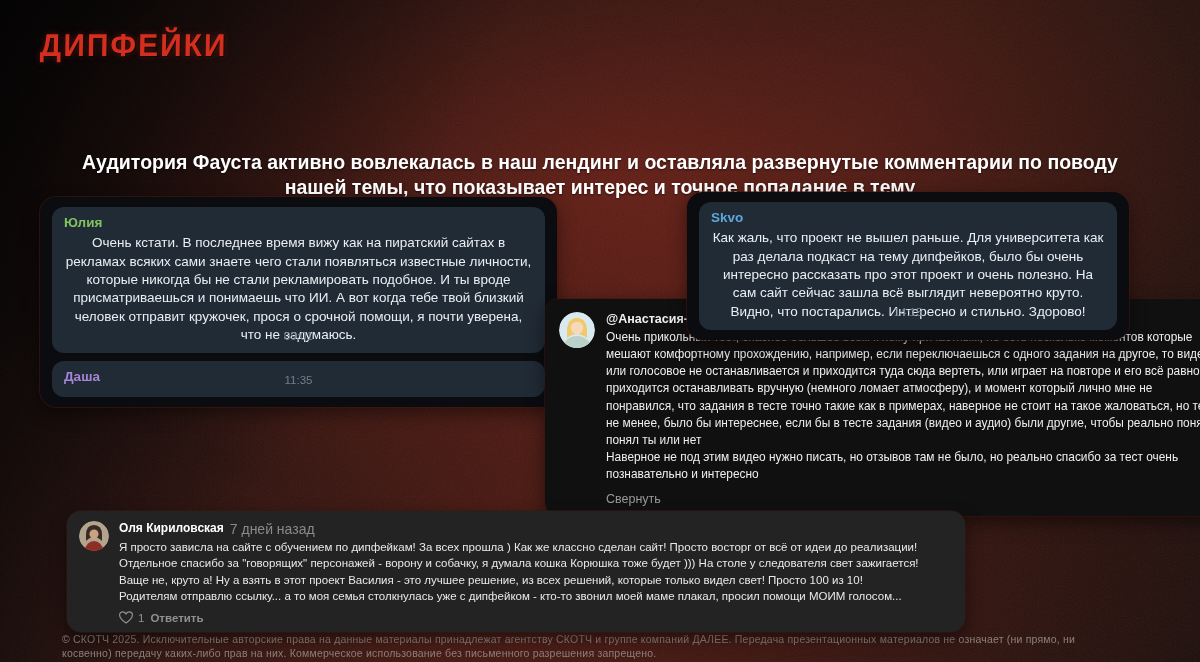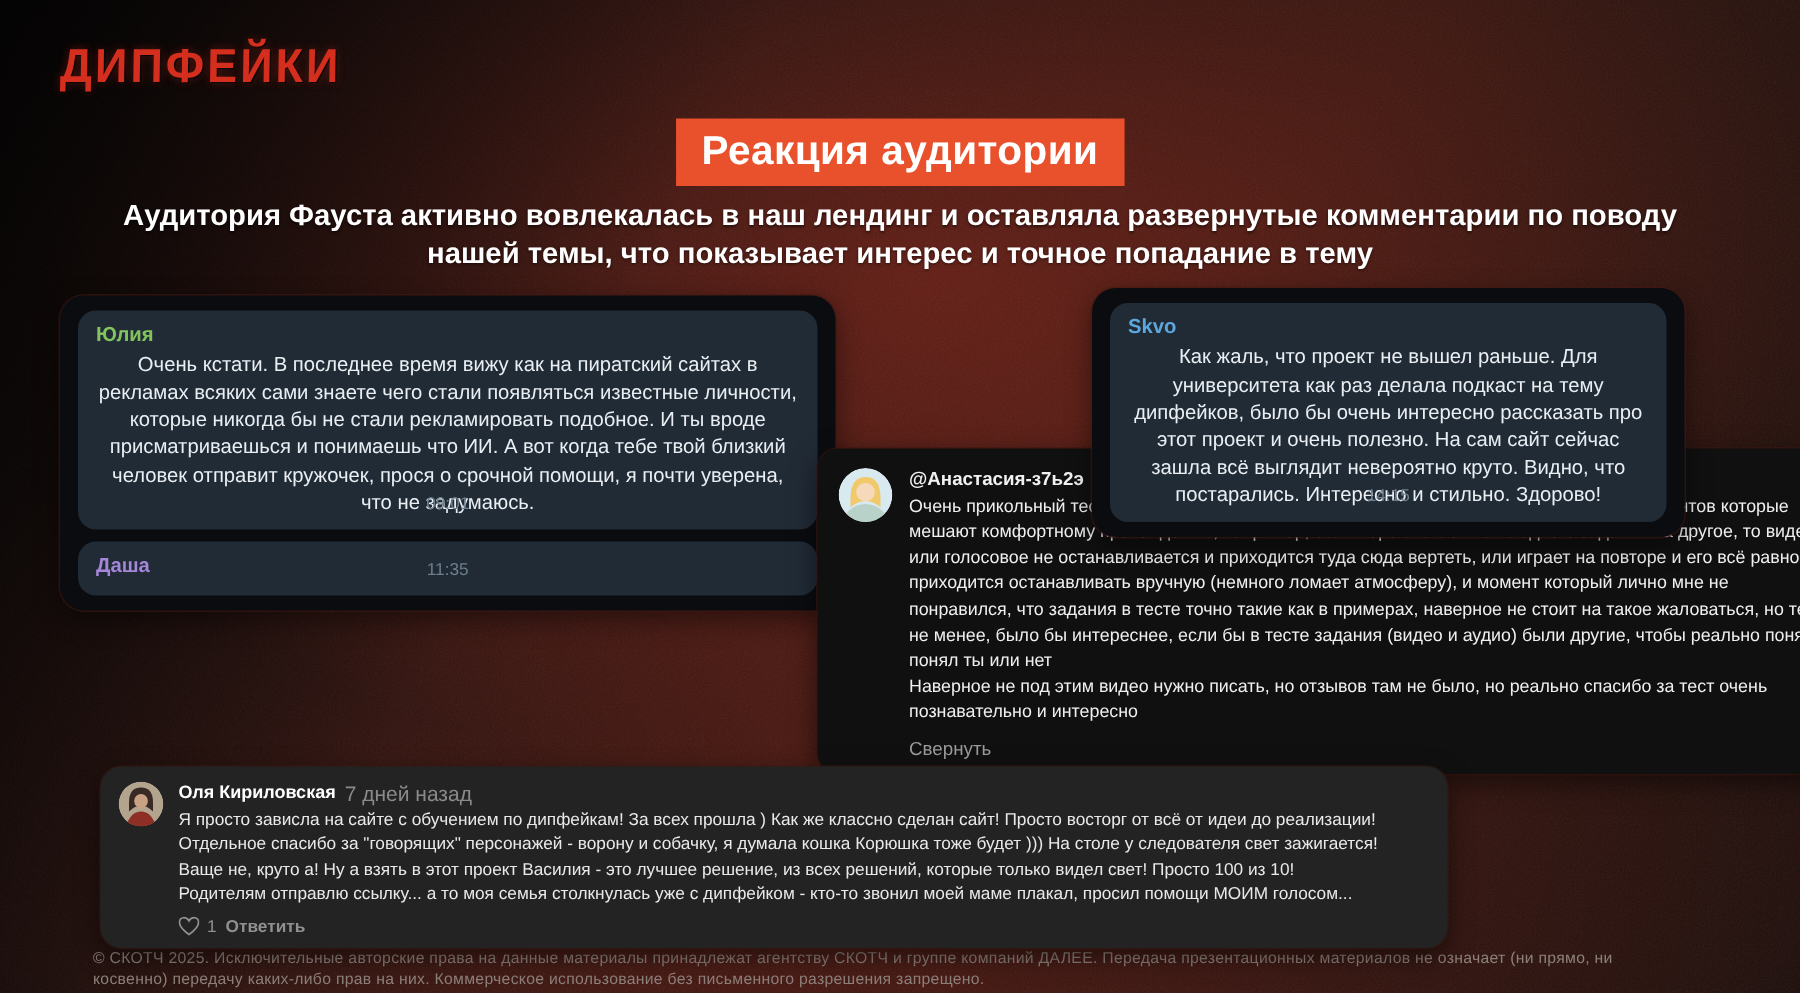--- a/index.html
+++ b/index.html
@@ -38,33 +38,33 @@
     text-shadow:1px 1px 0 rgba(0,0,0,.6), 0 0 6px rgba(212,46,30,.35);
   }
 
   .title-banner{
     position:absolute; top:79px; left:50%; transform:translateX(-50%); z-index:3;
     background:#e8512b; color:#fff; font-size:27px; font-weight:800;
     padding:6px 17px 8px; letter-spacing:.3px; white-space:nowrap;
   }
 
   .intro{
-    position:absolute; top:132px; left:50%; transform:translateX(-50%); z-index:3;
+    position:absolute; top:150px; left:50%; transform:translateX(-50%); z-index:3;
     width:1060px; text-align:center; color:#fff; font-size:19.5px; font-weight:700;
     line-height:1.3; text-shadow:0 1px 2px rgba(0,0,0,.55);
   }
 
   
   .tg-card{
     position:absolute; background:#0b0c10; border-radius:16px; padding:10px 12px;
     display:flex; flex-direction:column; gap:8px;
     box-shadow:0 0 0 1px rgba(70,25,18,.55), 0 6px 18px rgba(0,0,0,.45);
   }
   .tg-left{ left:40px; top:197px; width:517px; z-index:4; }
-  .tg-right{ left:728px; top:192px; width:395px; z-index:6; }
+  .tg-right{ left:687px; top:192px; width:442px; z-index:6; }
   .bubble{
     background:#212b36; border-radius:12px; padding:7px 12px 9px;
     color:#e9eef3; font-size:13.5px; line-height:1.36;
   }
   .bubble .name{ font-weight:700; margin-bottom:2px; font-size:13.5px; }
   .bubble .msg{ white-space:pre-line;text-align:center; }
   .bubble .time{ text-align:center; color:#6e7f8e; font-size:11.5px; margin-top:-16px; }
   .name-green{ color:#82c35e; }
   .name-purple{ color:#a586d8; }
   .name-blue{ color:#5ca8dd; }
@@ -118,21 +118,20 @@
       <feColorMatrix type="matrix" values="0 0 0 0 0.8  0 0 0 0 0.5  0 0 0 0 0.4  0 0 0 0.5 0"></feColorMatrix>
       </filter>
     <rect width="1200" height="662" filter="url(#n)"></rect>
   </svg>
   <div class="vignette"></div>
   <div class="glitch-strip gs1"></div>
   <div class="glitch-strip gs2"></div>
 
   <div class="logo">ДИПФЕЙКИ</div>
 
-  <div class="title-banner">Реакция аудитории</div>
 
   <div class="intro">Аудитория Фауста активно вовлекалась в наш лендинг и оставляла развернутые комментарии по поводу нашей темы, что показывает интерес и точное попадание в тему</div>
 
   <div class="tg-card tg-left">
     <div class="bubble">
       <div class="name name-green">Юлия</div>
       <div class="msg">Очень кстати. В последнее время вижу как на пиратский сайтах в рекламах всяких сами знаете чего стали появляться известные личности, которые никогда бы не стали рекламировать подобное. И ты вроде присматриваешься и понимаешь что ИИ. А вот когда тебе твой близкий человек отправит кружочек, прося о срочной помощи, я почти уверена, что не задумаюсь.</div>
       <div class="time">09:01</div>
     </div>
     <div class="bubble">

